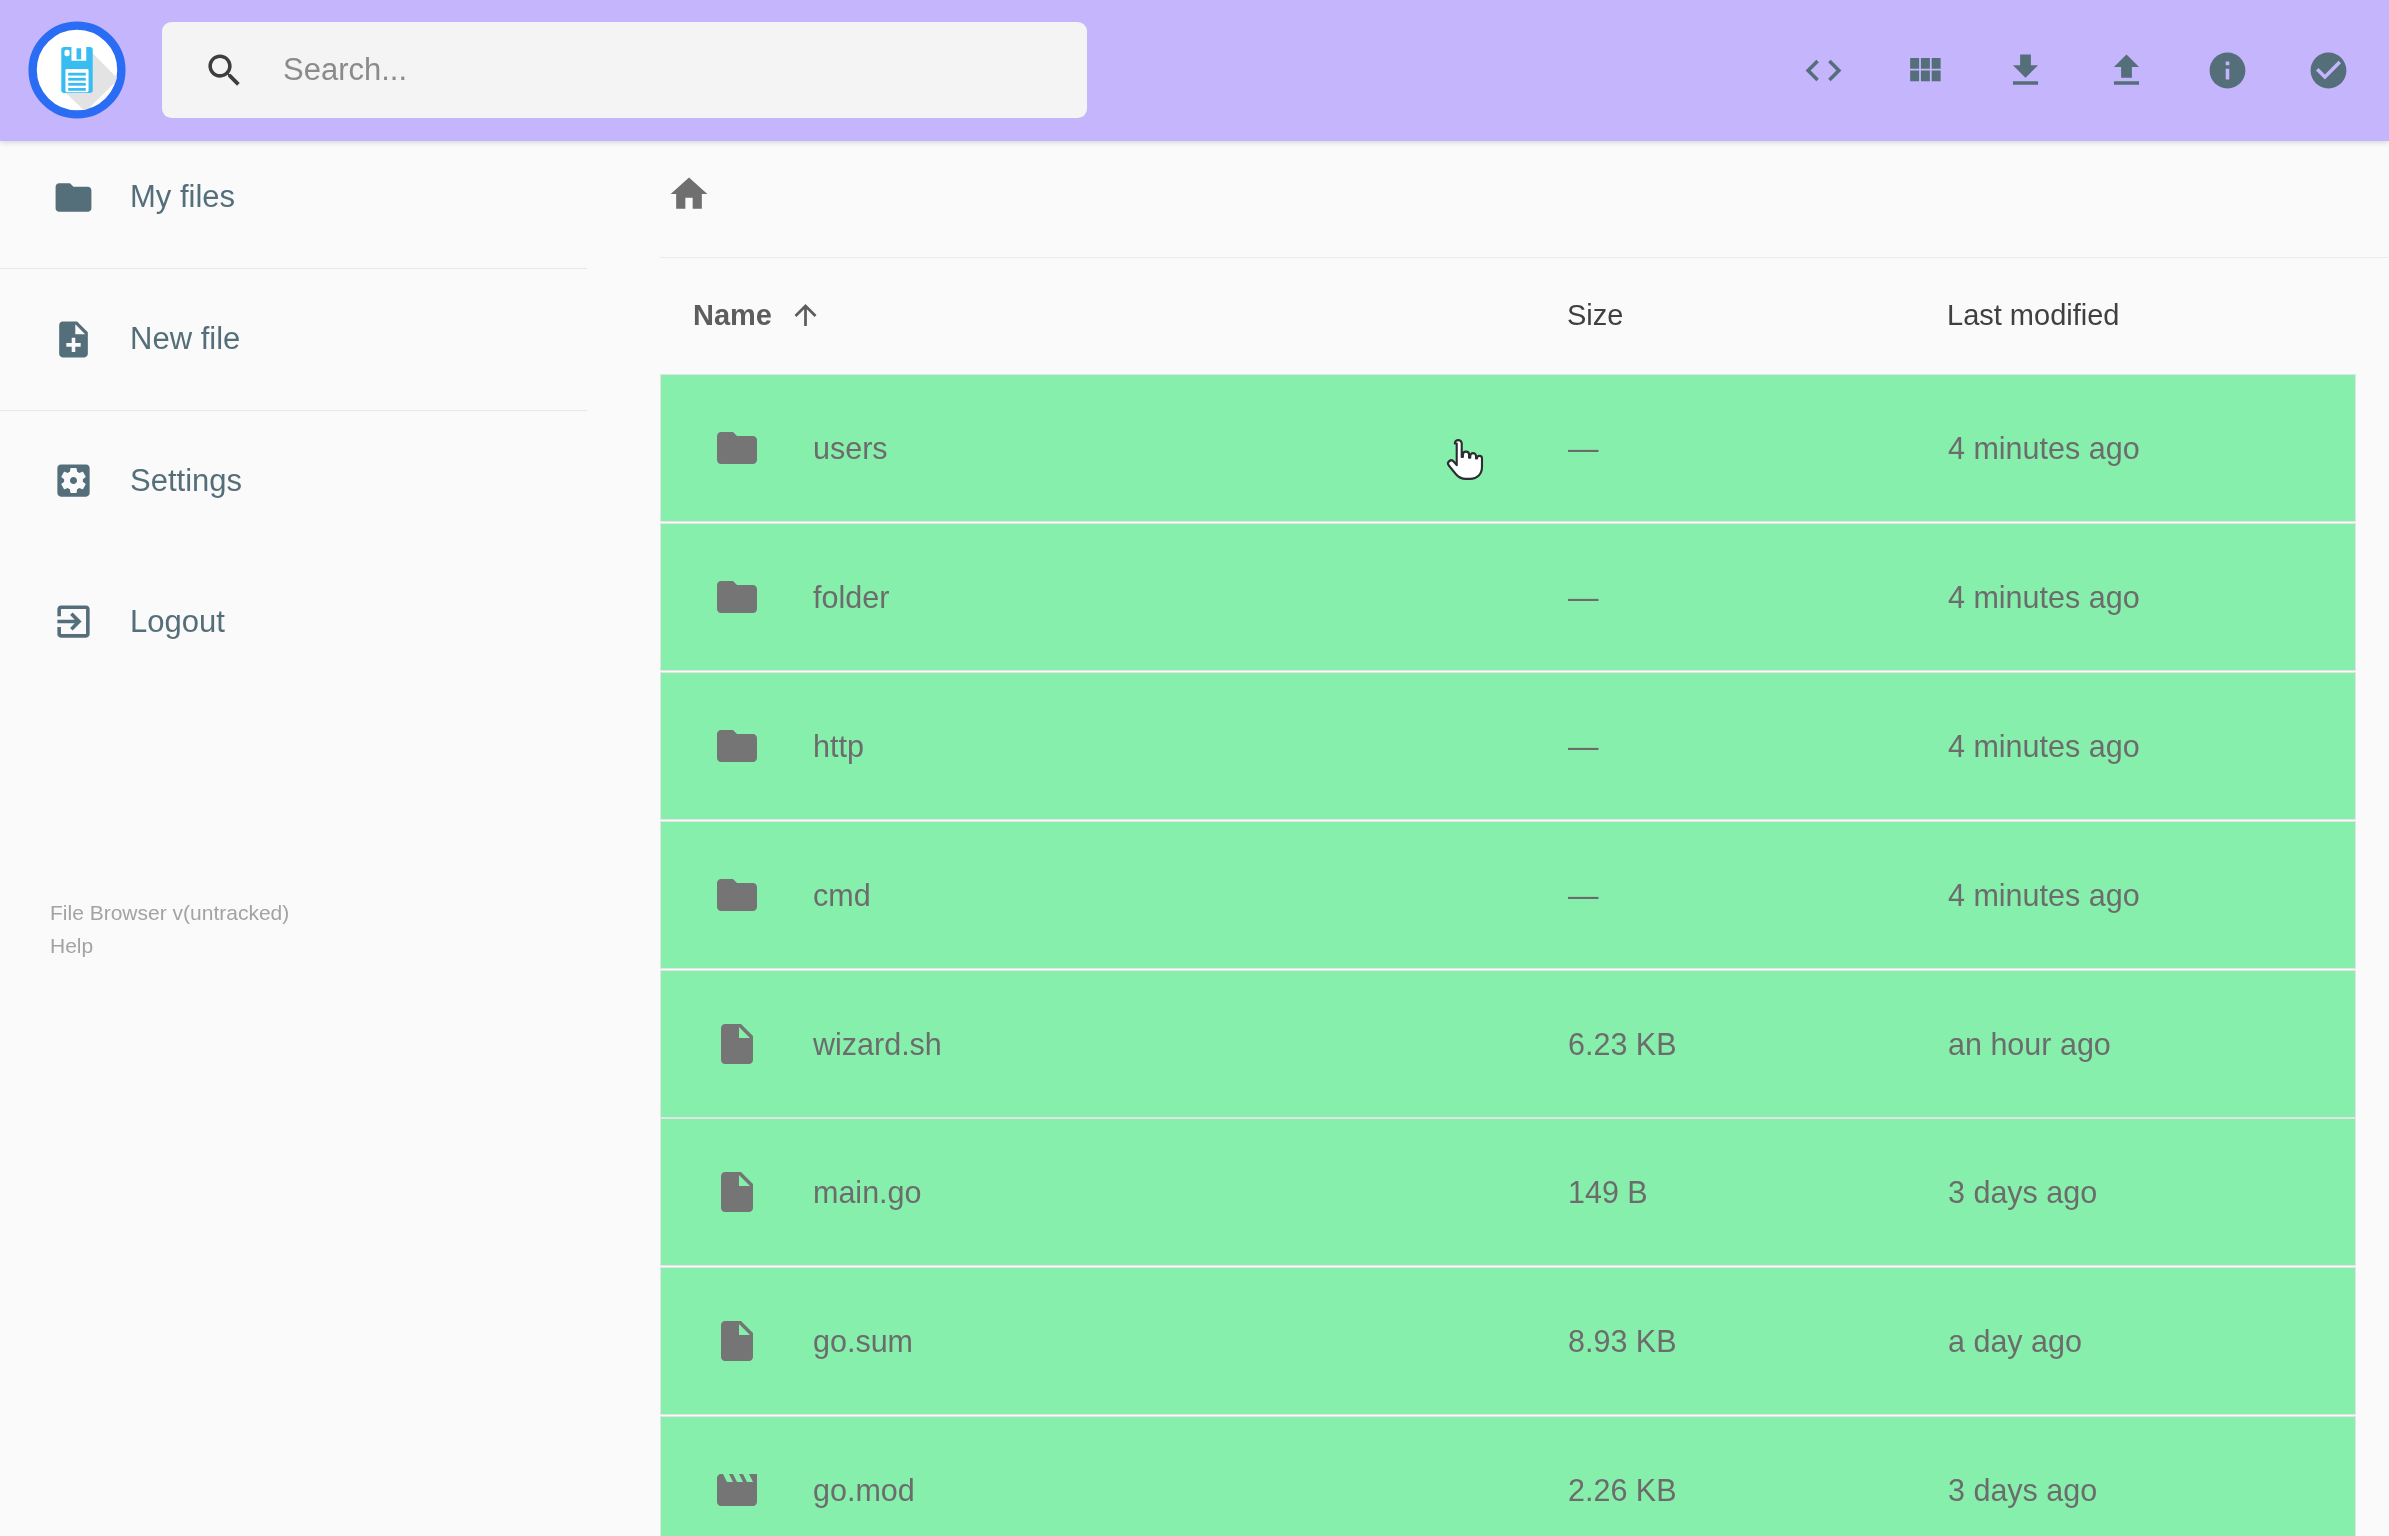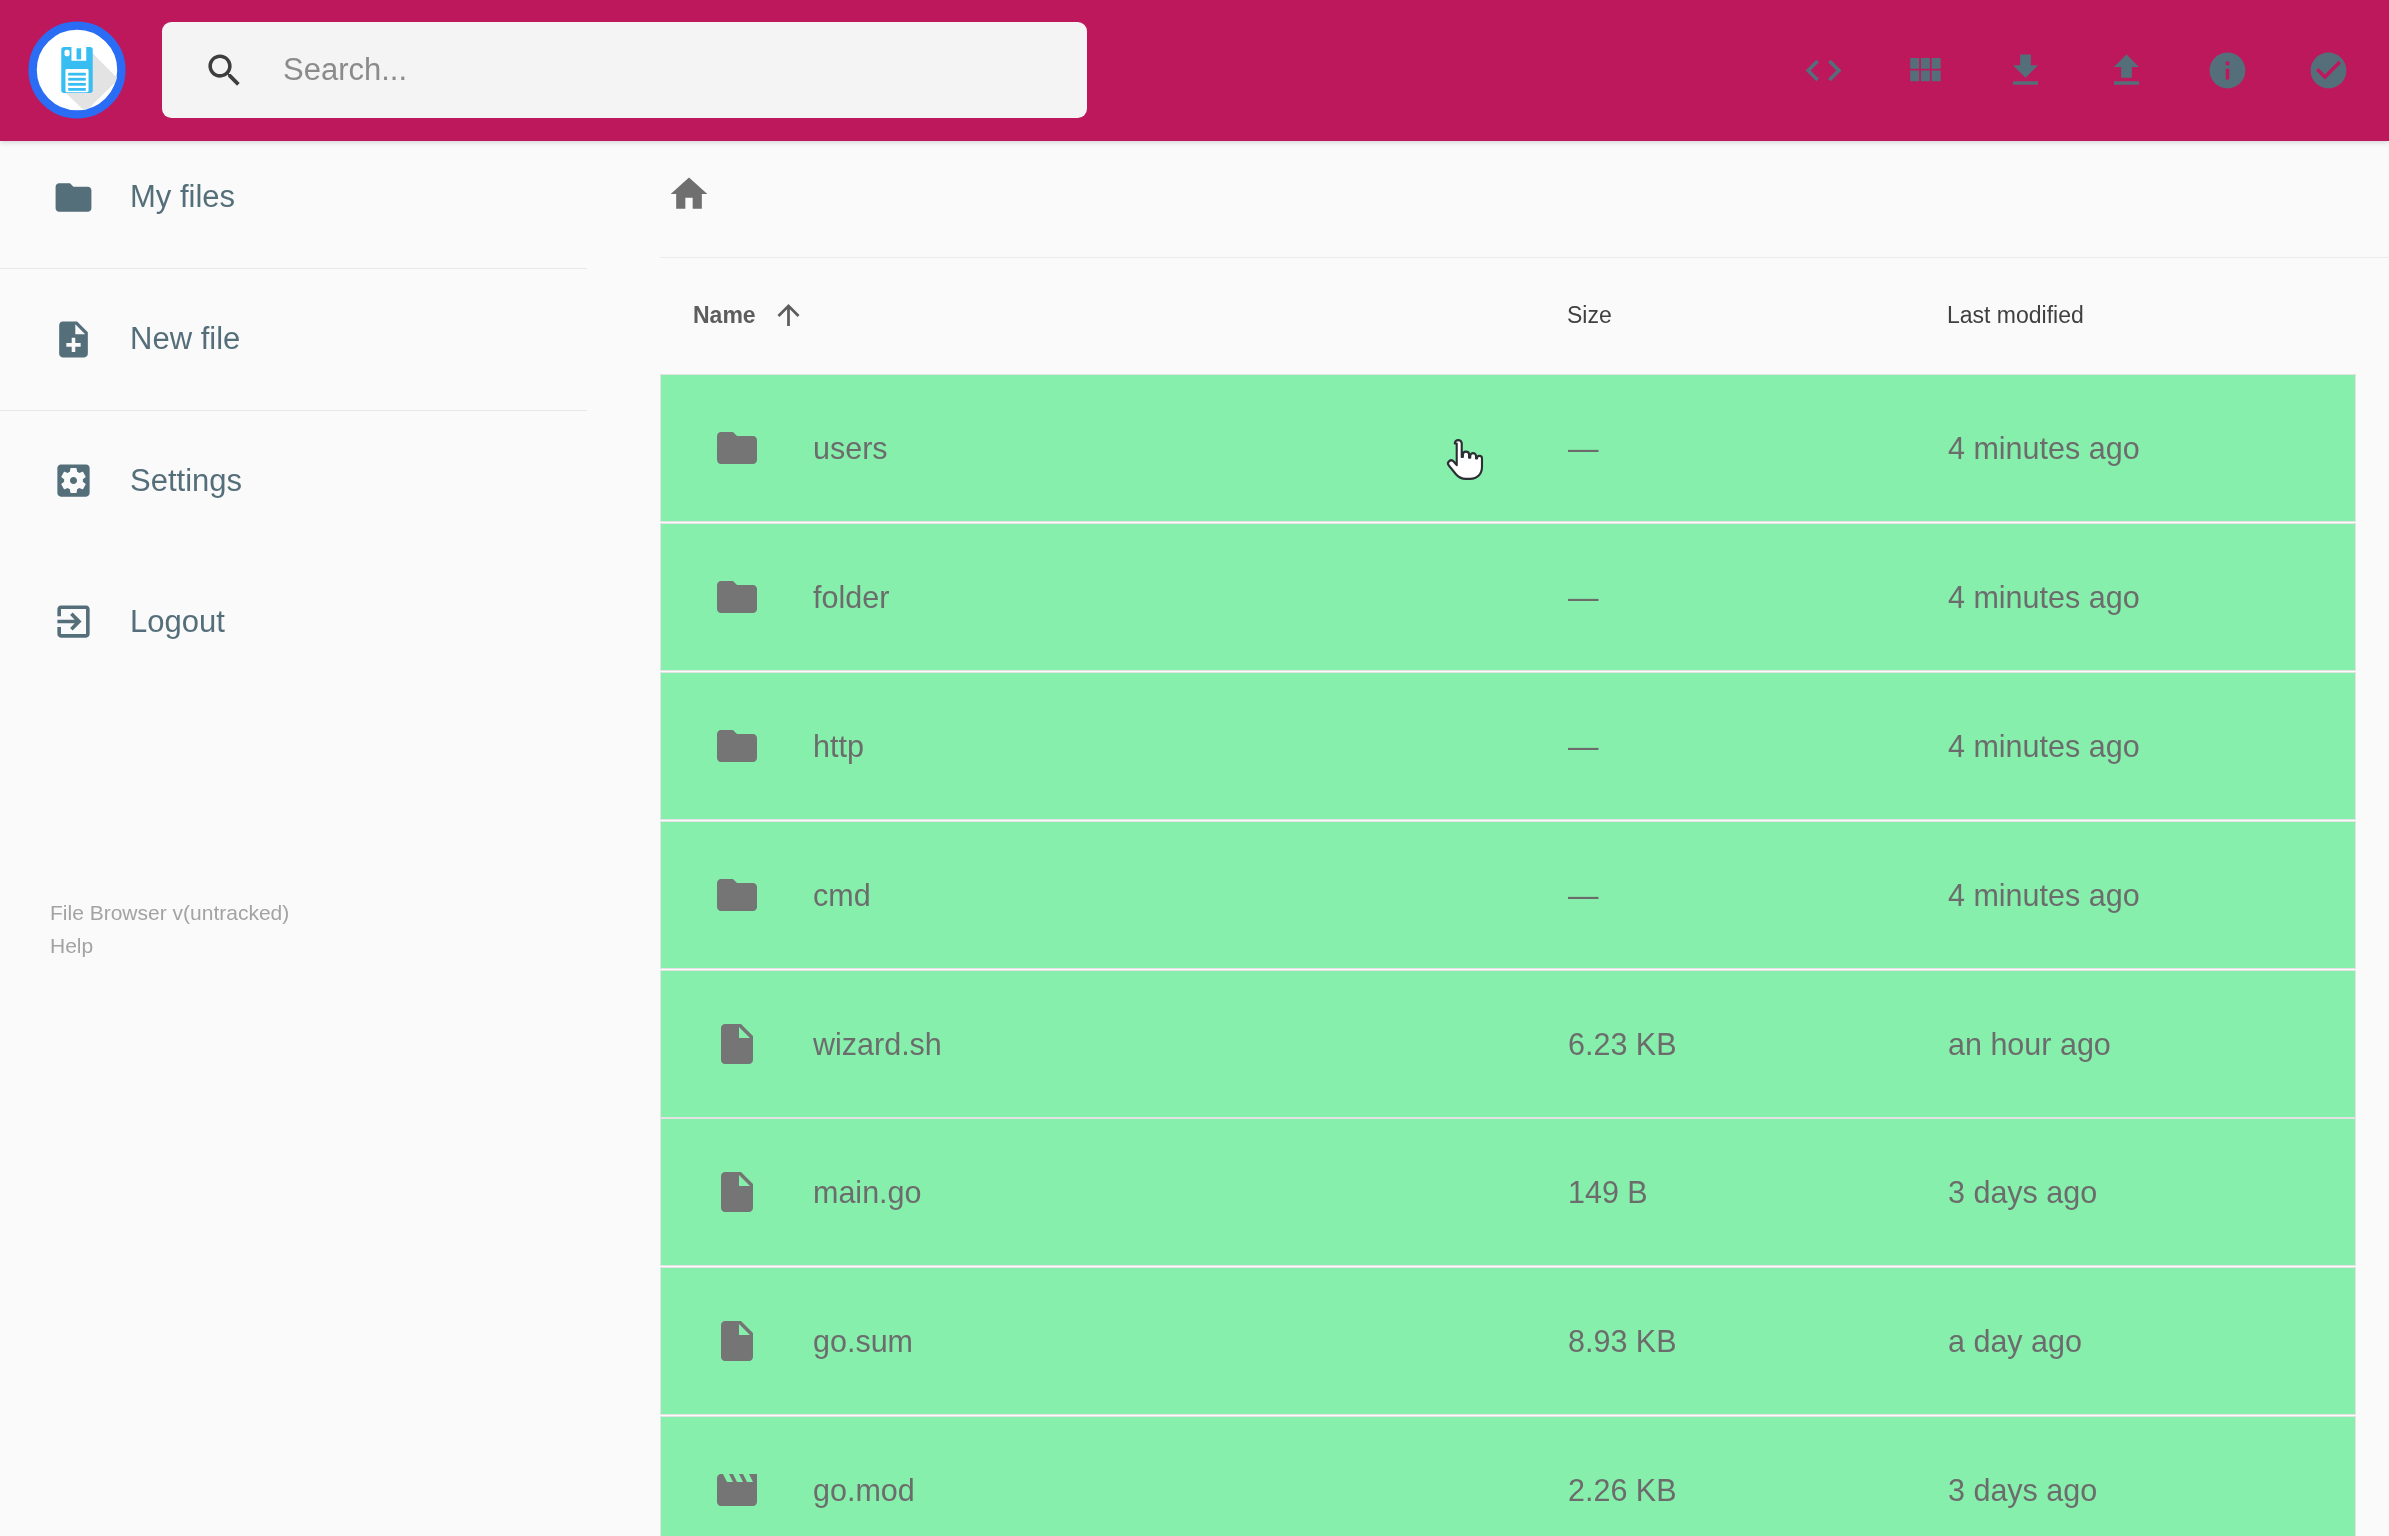--- a/index.html
+++ b/index.html
@@ -6,21 +6,21 @@
   html,body { margin:0; padding:0; }
   body {
     width:2389px; height:1536px; overflow:hidden; position:relative;
     background:#fafafa; font-family:"Liberation Sans", sans-serif;
     -webkit-font-smoothing:antialiased;
   }
 
   
   .topbar {
     position:absolute; left:0; top:0; width:2389px; height:141px;
-    background:#be185d; box-shadow:0 1.9px 5.6px rgba(0,0,0,.16); z-index:20;
+    background:#c4b5fd; box-shadow:0 1.9px 5.6px rgba(0,0,0,.16); z-index:20;
   }
   .logo { position:absolute; left:28px; top:21px; width:98px; height:98px; }
   .searchbox {
     position:absolute; left:162px; top:22px; width:925px; height:96px;
     background:#f4f4f4; border-radius:9.3px;
     display:flex; align-items:center; padding-left:41px;
   }
   .searchbox svg { width:43px; height:43px; fill:#3e3e3e; flex:none; }
   .searchbox input {
     border:0; background:transparent; outline:none; margin-left:35px;
@@ -42,21 +42,21 @@
   .sdiv { height:0.9px; background:#e7e7e7; }
   .sfooter { position:absolute; left:50px; top:773px; font-size:21px; color:#a3a3a3; line-height:33px; }
   .sfooter a { display:block; color:#a3a3a3; text-decoration:none; cursor:pointer; }
 
   
   .main { position:absolute; left:587px; top:141px; width:1803px; height:1396px; }
   .crumb-btn { position:absolute; left:80px; top:30.5px; width:44px; height:44px; border:0; background:none; padding:0; cursor:pointer; }
   .crumb-btn svg { width:44px; height:44px; fill:#6f6f6f; display:block; }
   .crumb-divider { position:absolute; left:73px; top:116px; right:0; height:0.9px; background:#ececec; }
 
-  .lhead { position:absolute; left:73px; top:144px; width:1696px; height:59px; font-size:23px; }
+  .lhead { position:absolute; left:73px; top:144px; width:1696px; height:59px; font-size:29px; }
   .h-name {
     position:absolute; left:33px; top:50%; transform:translateY(-50%);
     display:inline-flex; align-items:center; gap:16.7px;
     font-weight:bold; color:#5d5d5d; cursor:pointer;
   }
   .h-name svg { width:33px; height:33px; fill:#5d5d5d; }
   .h-size, .h-mod { position:absolute; top:50%; transform:translateY(-50%); color:#404040; cursor:pointer; }
   .h-size { left:907px; }
   .h-mod  { left:1287px; }
 

